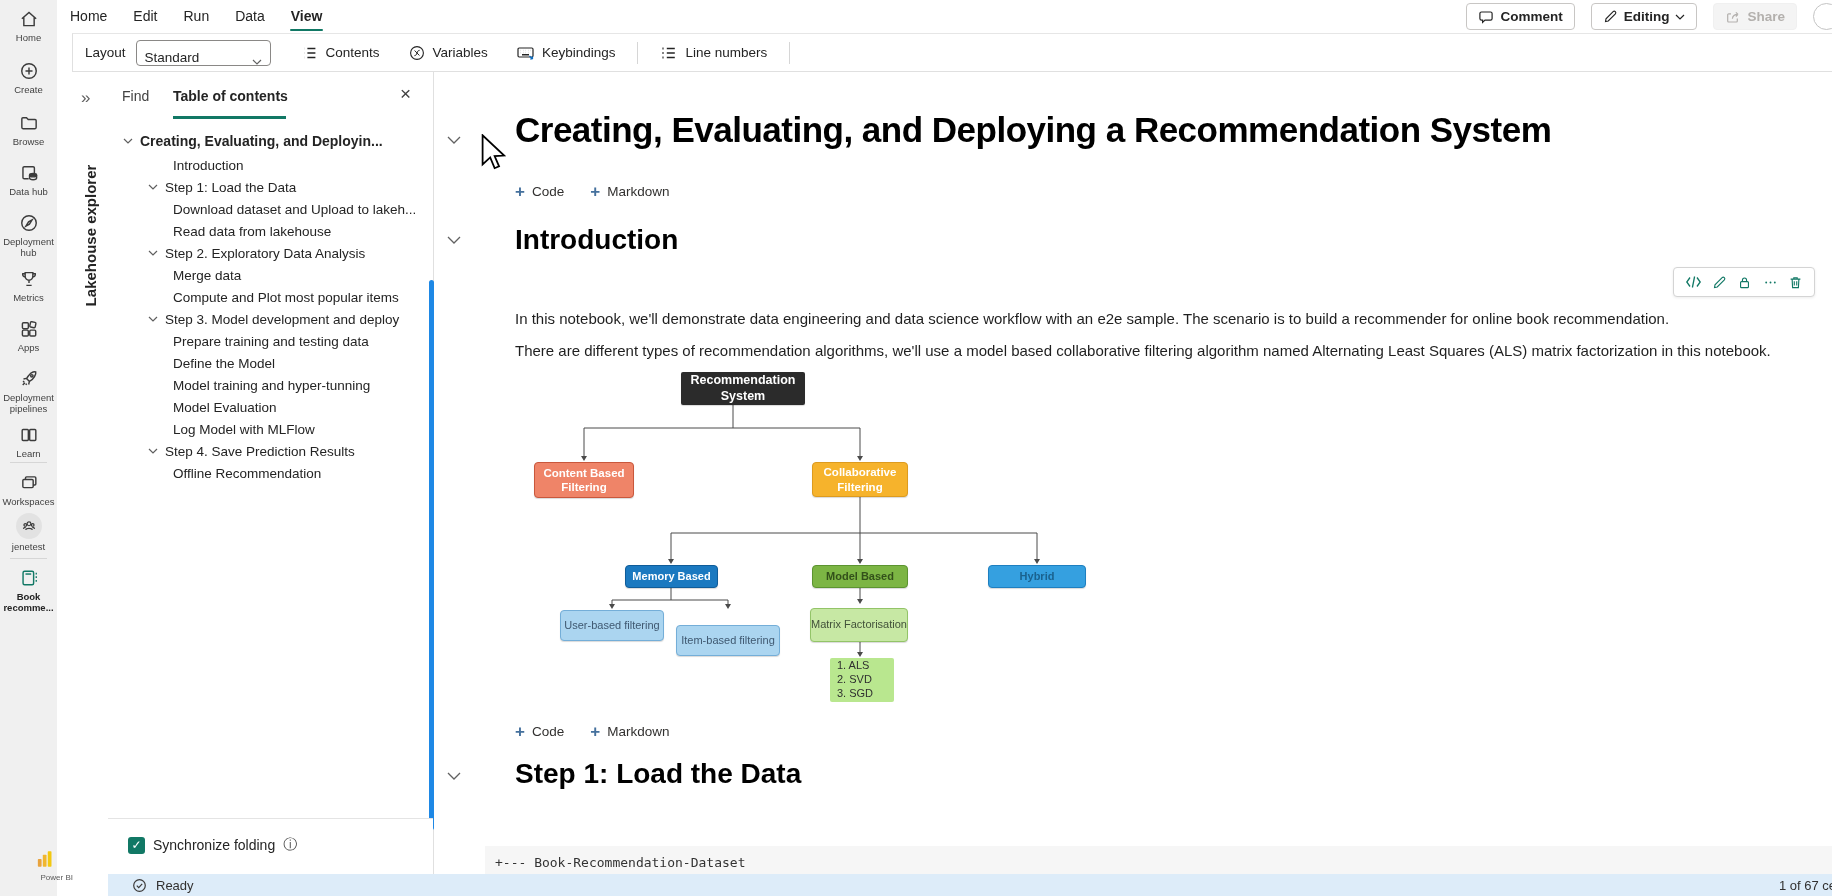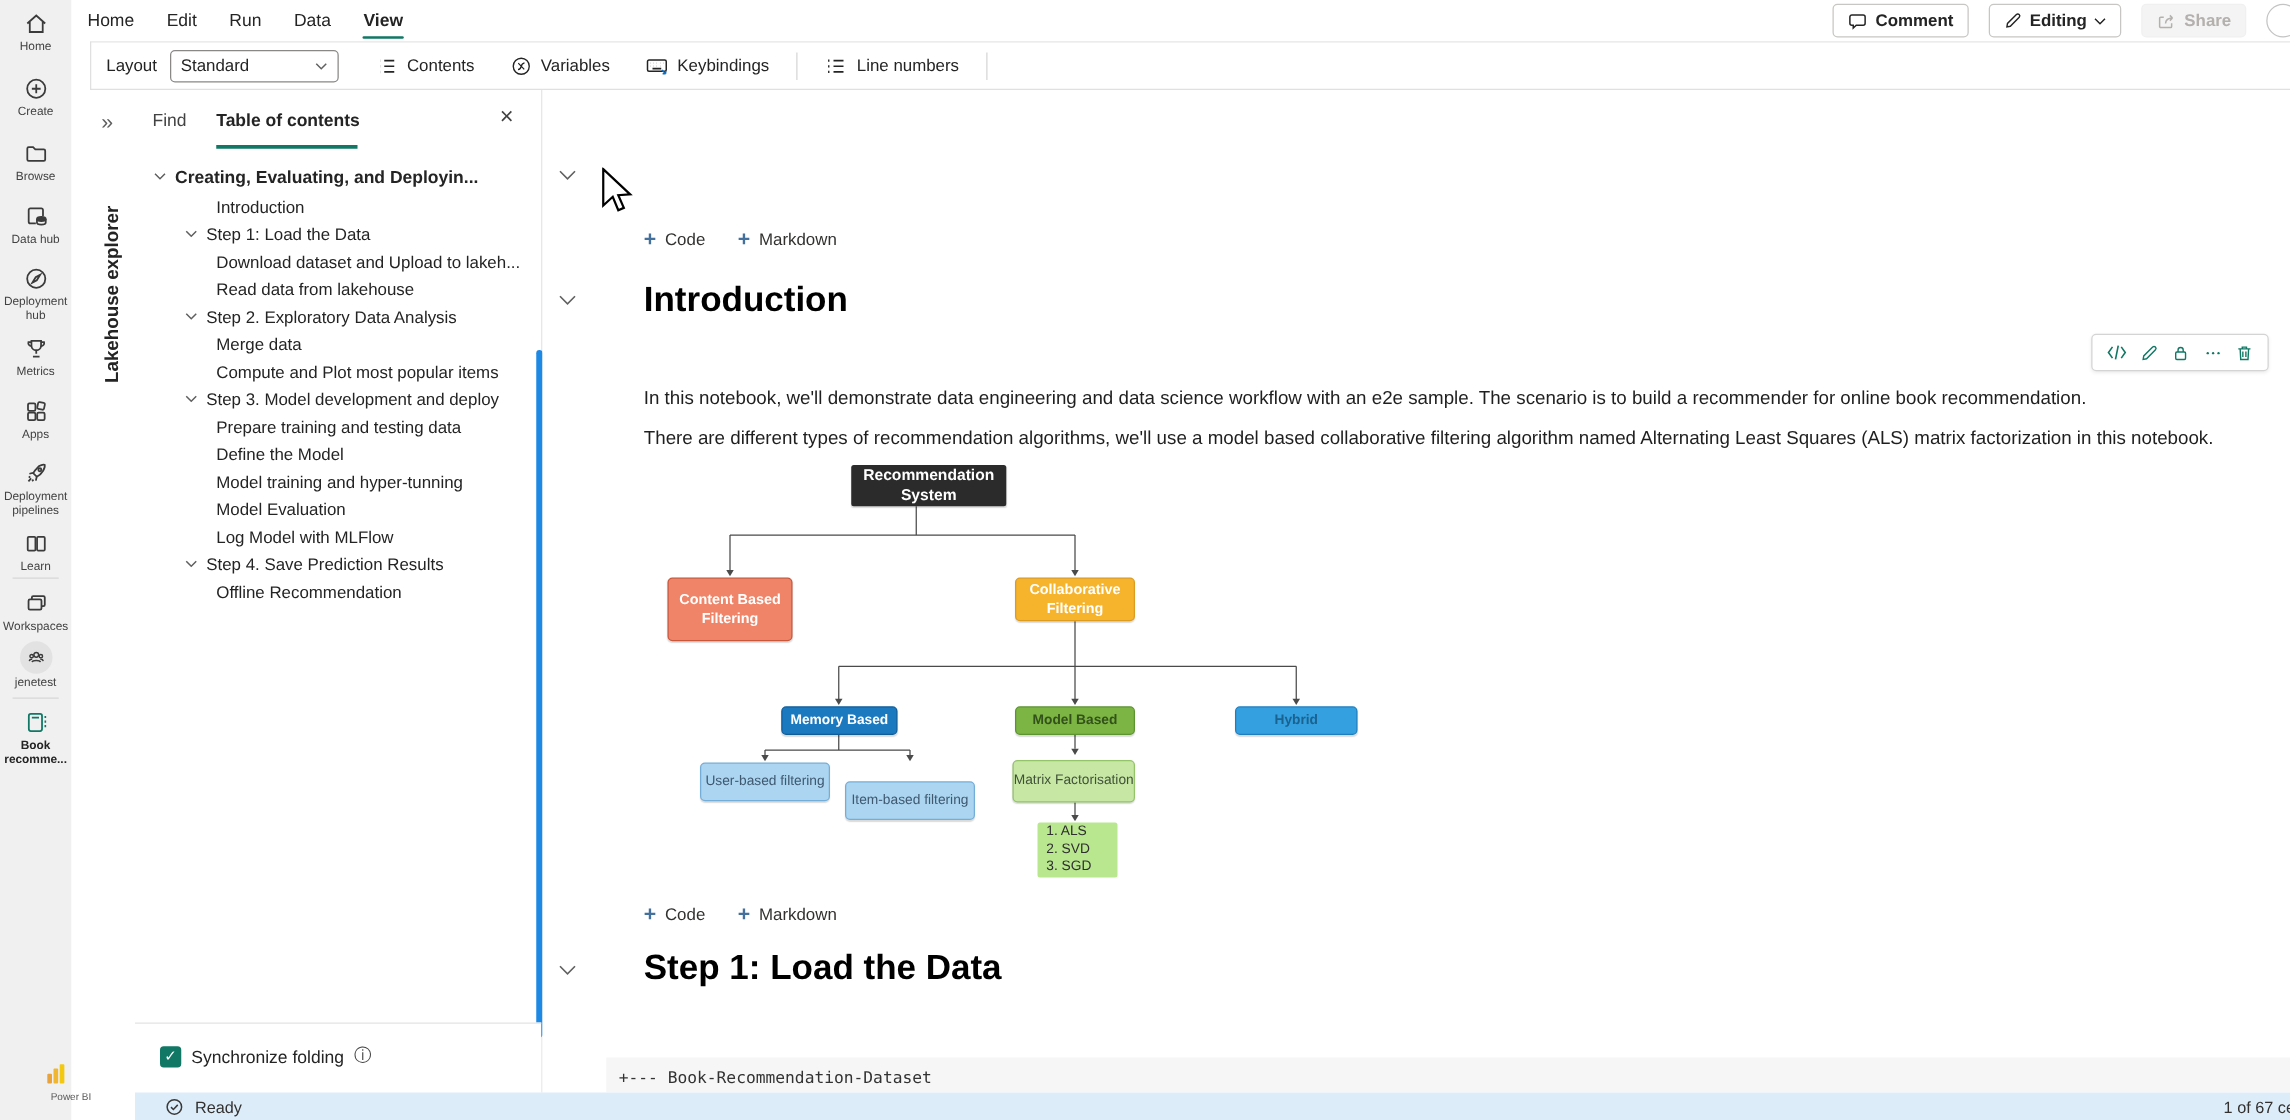--- a/index.html
+++ b/index.html
@@ -28,21 +28,21 @@
   .action-btn { display:flex; align-items:center; gap:6px; height:27px; padding:0 11px; border:1px solid #c8c6c4;
                 border-radius:4px; background:#fff; font-size:13.5px; font-weight:bold; cursor:pointer; }
   .action-btn.disabled { background:#f4f4f4; border-color:#f0f0f0; color:#b3b0ad; font-weight:bold; cursor:default; }
   #avatar-partial { width:27px; height:27px; border:1px solid #c4c4c4; border-radius:50%; margin-right:-16px; background:#fff; }
 
   
   #toolbar { position:absolute; left:57px; top:33px; width:1775px; height:39px; background:#fff; }
   #toolbar-inner { margin-left:15px; height:100%; border-left:1px solid #e0e0e0; border-top:1px solid #e6e6e6;
                    border-bottom:1px solid #e0e0e0; display:flex; align-items:center; padding-left:12px; gap:4px; }
   .tb-label { font-size:13.5px; margin-right:6px; }
-  #layout-select { width:135px; height:26px; border:1px solid #8a8886; border-radius:4px; display:flex; align-items:center;
+  #layout-select { width:135px; height:26px; border:1px solid #8a8886; border-radius:4px; display:flex; align-items:flex-end;
                    justify-content:space-between; padding:0 8px; font-size:13.5px; cursor:pointer; background:#fff; }
   .tb-btn { display:flex; align-items:center; gap:7px; font-size:13.5px; padding:0 12px; height:30px; cursor:pointer; border-radius:4px; }
   .tb-sep { width:1px; height:22px; background:#d6d6d6; margin:0 6px; }
 
   
   #explorer-strip { position:absolute; left:72px; top:72px; width:36px; height:802px; background:#fff; }
   #strip-expand { position:absolute; left:9px; top:16px; font-size:17px; color:#5f5f5f; cursor:pointer; }
   #strip-label { position:absolute; left:-62px; top:155px; width:160px; transform:rotate(-90deg); transform-origin:center;
                  font-size:15px; font-weight:bold; color:#242424; text-align:center; white-space:nowrap; }
 
@@ -79,21 +79,21 @@
   .nb-p { position:absolute; left:81px; font-size:15px; color:#1f1f1f; white-space:nowrap; }
   #code-output { position:absolute; left:51px; top:774px; width:1347px; height:28px; background:#f6f6f6; }
   #code-output pre { font-family:"DejaVu Sans Mono", monospace; font-size:13px; color:#333; padding:9px 0 0 10px; }
   #cursor-icon { position:absolute; left:46px; top:62px; }
 
   
   #diagram { position:absolute; left:98px; top:298px; width:615px; height:335px; }
   .d-node { position:absolute; border-radius:4px; display:flex; align-items:center; justify-content:center;
             text-align:center; font-weight:bold; line-height:1.25; box-shadow:0 1px 1px rgba(0,0,0,.15); }
   .d-root   { left:149px; top:2px;   width:124px; height:33px; background:#2b2b2b; color:#fff; font-size:12.5px; border-radius:2px; }
-  .d-content{ left:2px;   top:92px;  width:100px; height:51px; background:#ef8468; border:1px solid #c9573c; color:#fff; font-size:11.5px; }
+  .d-content{ left:2px;   top:92px;  width:100px; height:36px; background:#ef8468; border:1px solid #c9573c; color:#fff; font-size:11.5px; }
   .d-collab { left:280px; top:92px;  width:96px;  height:35px; background:#f6b32c; border:1px solid #dd9b1f; color:#fff; font-size:11.5px; }
   .d-memory { left:93px;  top:195px; width:93px;  height:23px; background:#1b79c0; border:1px solid #0f5c99; color:#fff; font-size:11px; }
   .d-model  { left:280px; top:195px; width:96px;  height:23px; background:#7cb544; border:1px solid #5c9430; color:#33511a; font-size:11px; }
   .d-hybrid { left:456px; top:195px; width:98px;  height:23px; background:#35a0e0; border:1px solid #1e7fc0; color:#1a628f; font-size:11px; }
   .d-user   { left:28px;  top:240px; width:104px; height:31px; background:#abd5f0; border:1px solid #74aed8; color:#3f5870; font-size:11px; font-weight:normal; }
   .d-item   { left:144px; top:255px; width:104px; height:31px; background:#abd5f0; border:1px solid #74aed8; color:#3f5870; font-size:11px; font-weight:normal; }
   .d-matrix { left:278px; top:238px; width:98px;  height:34px; background:#c7e8a4; border:1px solid #93c468; color:#42523a; font-size:11px; font-weight:normal; }
   .d-algo   { left:298px; top:288px; width:64px;  height:44px; background:#b9e78f; color:#2f2f2f; font-size:11px; font-weight:normal;
               flex-direction:column; align-items:flex-start; justify-content:center; padding-left:7px; box-shadow:none; border-radius:2px; }
   #diagram-lines { position:absolute; left:0; top:0; }
@@ -433,20 +433,21 @@
         <polyline points="1,1 7,7 13,1" fill="none" stroke="#616161" stroke-width="1.3"></polyline>
       </svg>
     </span>
 
   <span id="cursor-icon">
     <svg width="28" height="38" viewBox="0 0 22 30">
         <path d="M2 1 L2 24 L8 18.5 L11.5 27 L15 25.5 L11.5 17.5 L19 17 Z" fill="#fff" stroke="#000" stroke-width="1.4"></path>
       </svg>
     </span>
 
+  <h1 id="nb-title">Creating, Evaluating, and Deploying a Recommendation System</h1>
 
   <div class="add-row" style="left:81px;top:112px">
     <span class="add-btn">
       <span class="plus">+</span>
       <span>Code</span>
     </span>
     <span class="add-btn">
       <span class="plus">+</span>
       <span>Markdown</span>
     </span>

